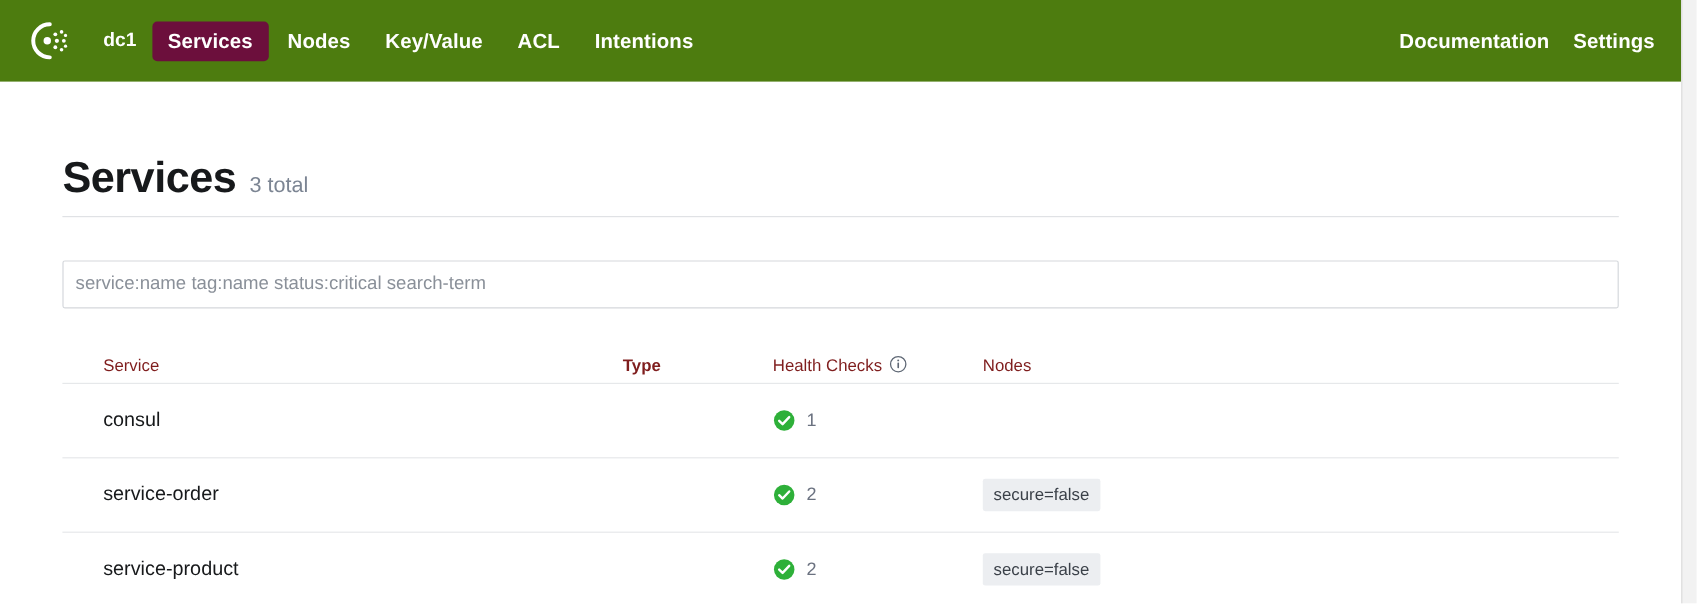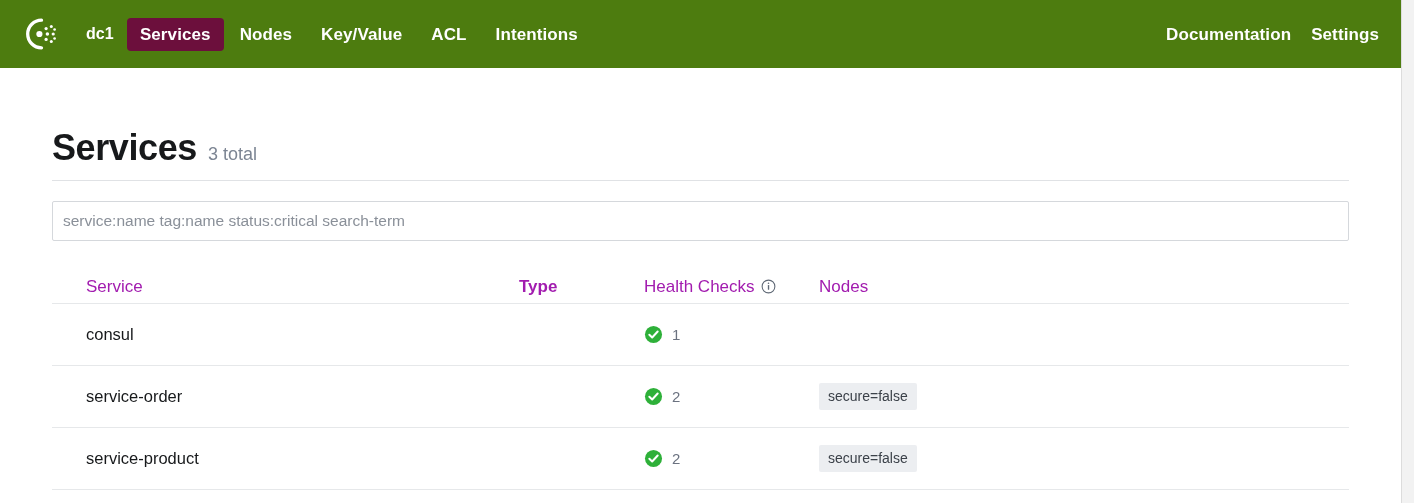--- a/index.html
+++ b/index.html
@@ -98,21 +98,21 @@
   }
   .title-count {
     font-size: 18px;
     color: #7c8593;
     margin-left: 11px;
     line-height: 1;
   }
 
   
   .search-wrap {
-    margin-top: 20px;
+    margin-top: 36px;
   }
   .search-input {
     width: 100%;
     box-sizing: border-box;
     height: 40px;
     border: 1px solid #d5d8dc;
     border-radius: 2px;
     padding: 0 10px;
     font-size: 15.5px;
     font-family: "Liberation Sans", sans-serif;
@@ -143,22 +143,22 @@
   }
   .row.data {
     height: 62px;
   }
   .col-service { width: 467px; flex: none; padding-left: 34px; box-sizing: border-box; }
   .col-type    { width: 125px; flex: none; font-weight: bold; }
   .col-health  { width: 175px; flex: none; }
   .col-tags    { flex: 1; }
 
   .row.head .th {
-    font-size: 17px;
-    color: #a21caf;
+    font-size: 14px;
+    color: #7f1d1d;
     line-height: 1;
   }
   .th-health {
     display: flex;
     align-items: center;
   }
   .info-icon {
     width: 15px;
     height: 15px;
     margin-left: 6px;

